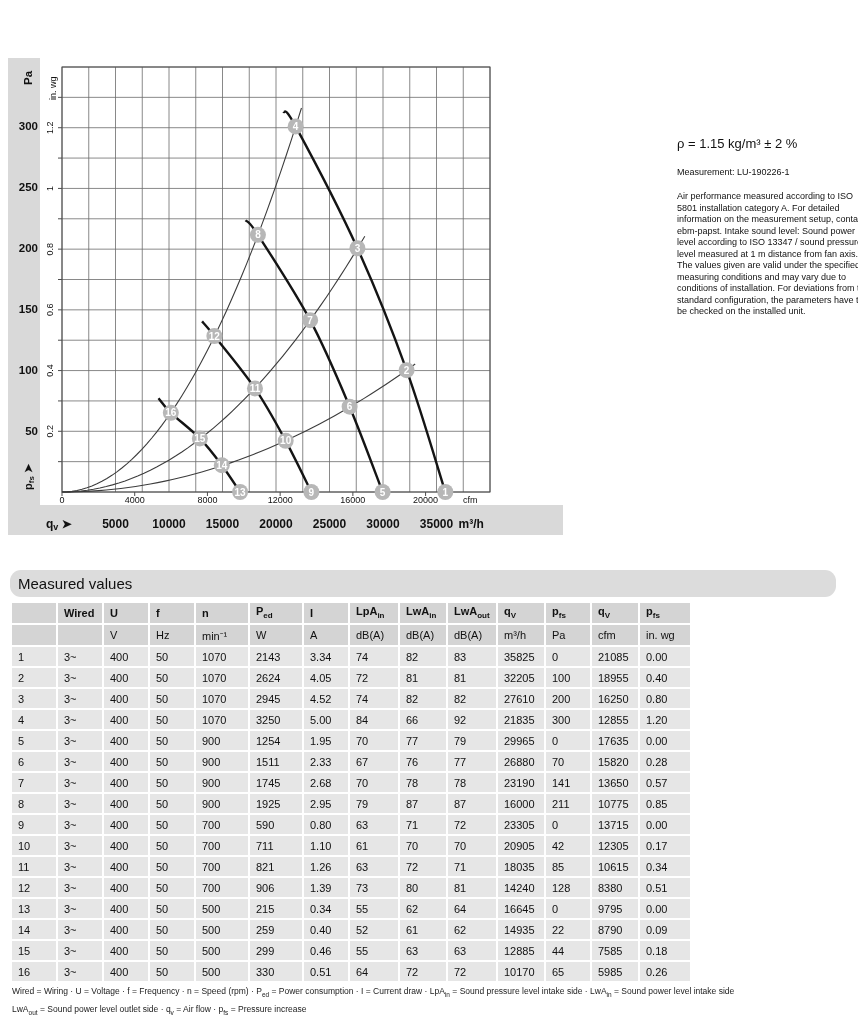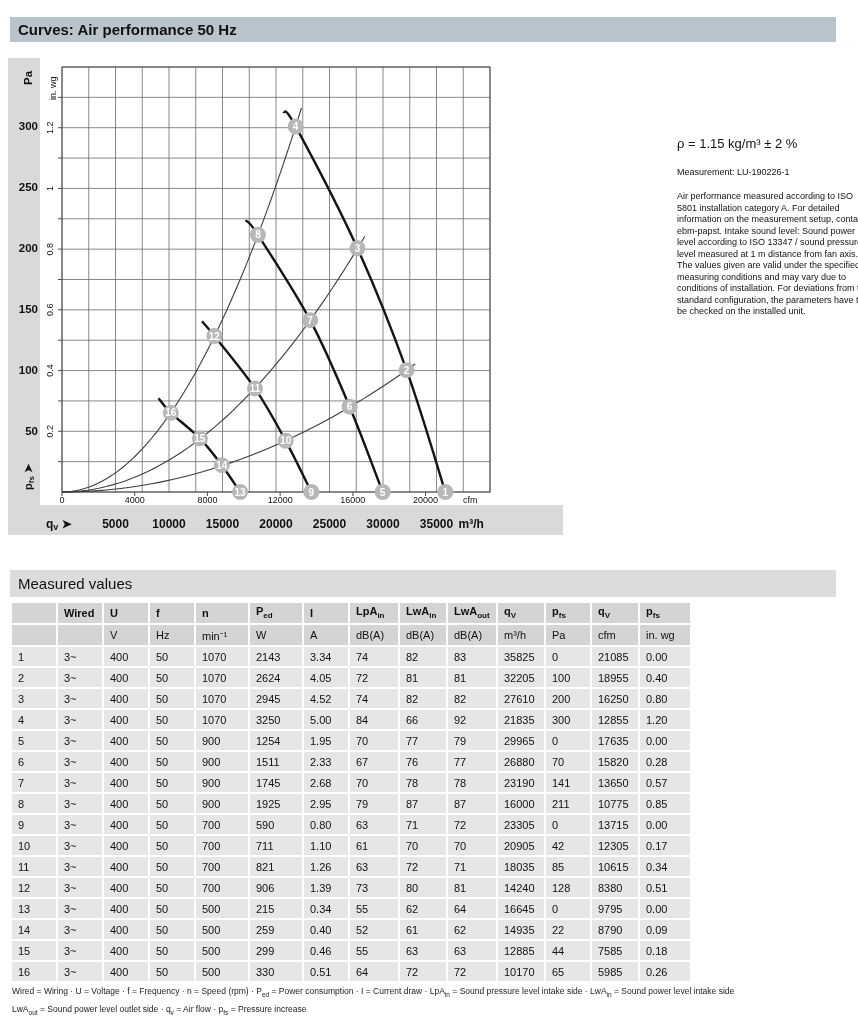--- a/index.html
+++ b/index.html
@@ -2,42 +2,41 @@
 <html><head>
 <meta charset="utf-8">
 <style>
   html,body{margin:0;padding:0;background:#fff;}
   #page{position:relative;width:858px;height:1024px;background:#fff;overflow:hidden;
         font-family:"Liberation Sans",sans-serif;color:#111;}
   .bar{position:absolute;left:10px;width:826px;}
   #title-bar{top:17px;height:25px;line-height:25px;background:#b9c3cc;
              font-size:15px;font-weight:bold;padding-left:8px;box-sizing:border-box;}
   #section-bar{top:570px;height:27px;line-height:27px;background:#dcdcdc;
-               font-size:15px;padding-left:8px;box-sizing:border-box;}
+               font-size:15px;padding-left:8px;box-sizing:border-box;border-radius:11px;}
   #chart-box{position:absolute;left:8px;top:58px;width:572px;height:480px;}
   #right-notes{position:absolute;left:645px;top:136px;width:198px;margin-left:32px;}
   #density-note{font-size:13px;margin:0 0 16px 0;}
   #measurement-ref{font-size:9px;margin:0 0 14px 0;}
   #iso-note{font-size:9px;line-height:11.5px;margin:0;}
   #values-table{position:absolute;left:10px;top:601px;border-collapse:separate;border-spacing:2px;
                 font-size:11px;table-layout:fixed;}
   #values-table th,#values-table td{background:#e6e6e6;height:19px;padding:0 2px 0 6px;
       text-align:left;vertical-align:middle;font-weight:normal;overflow:hidden;white-space:nowrap;}
   #values-table thead th{background:#d4d4d4;height:20px;font-weight:bold;margin-top:36px;}
   #values-table thead tr.units-row th{font-weight:normal;}
   #values-table sub{font-size:8px;}
   #footnotes{position:absolute;left:12px;top:984px;width:826px;font-size:8.5px;line-height:14px;color:#222;}
   #footnotes sub{font-size:6.5px;}
   svg text{font-family:"Liberation Sans",sans-serif;}
 </style>
 </head>
 <body>
 
 <div id="page">
-  <div id="title-bar" class="bar">Curves: Air performance 50 Hz</div>
 
   <svg id="chart-box" viewBox="0 0 572 480">
       <rect x="0" y="0" width="32" height="477" fill="#d9d9d9"></rect>
       <rect x="0" y="447" width="555" height="30" fill="#d9d9d9"></rect>
       <g stroke="#6b6b6b" stroke-width="0.8">
         <line x1="54" y1="9" x2="54" y2="434"></line>
         <line x1="80.75" y1="9" x2="80.75" y2="434"></line>
         <line x1="107.5" y1="9" x2="107.5" y2="434"></line>
         <line x1="134.25" y1="9" x2="134.25" y2="434"></line>
         <line x1="161" y1="9" x2="161" y2="434"></line>

